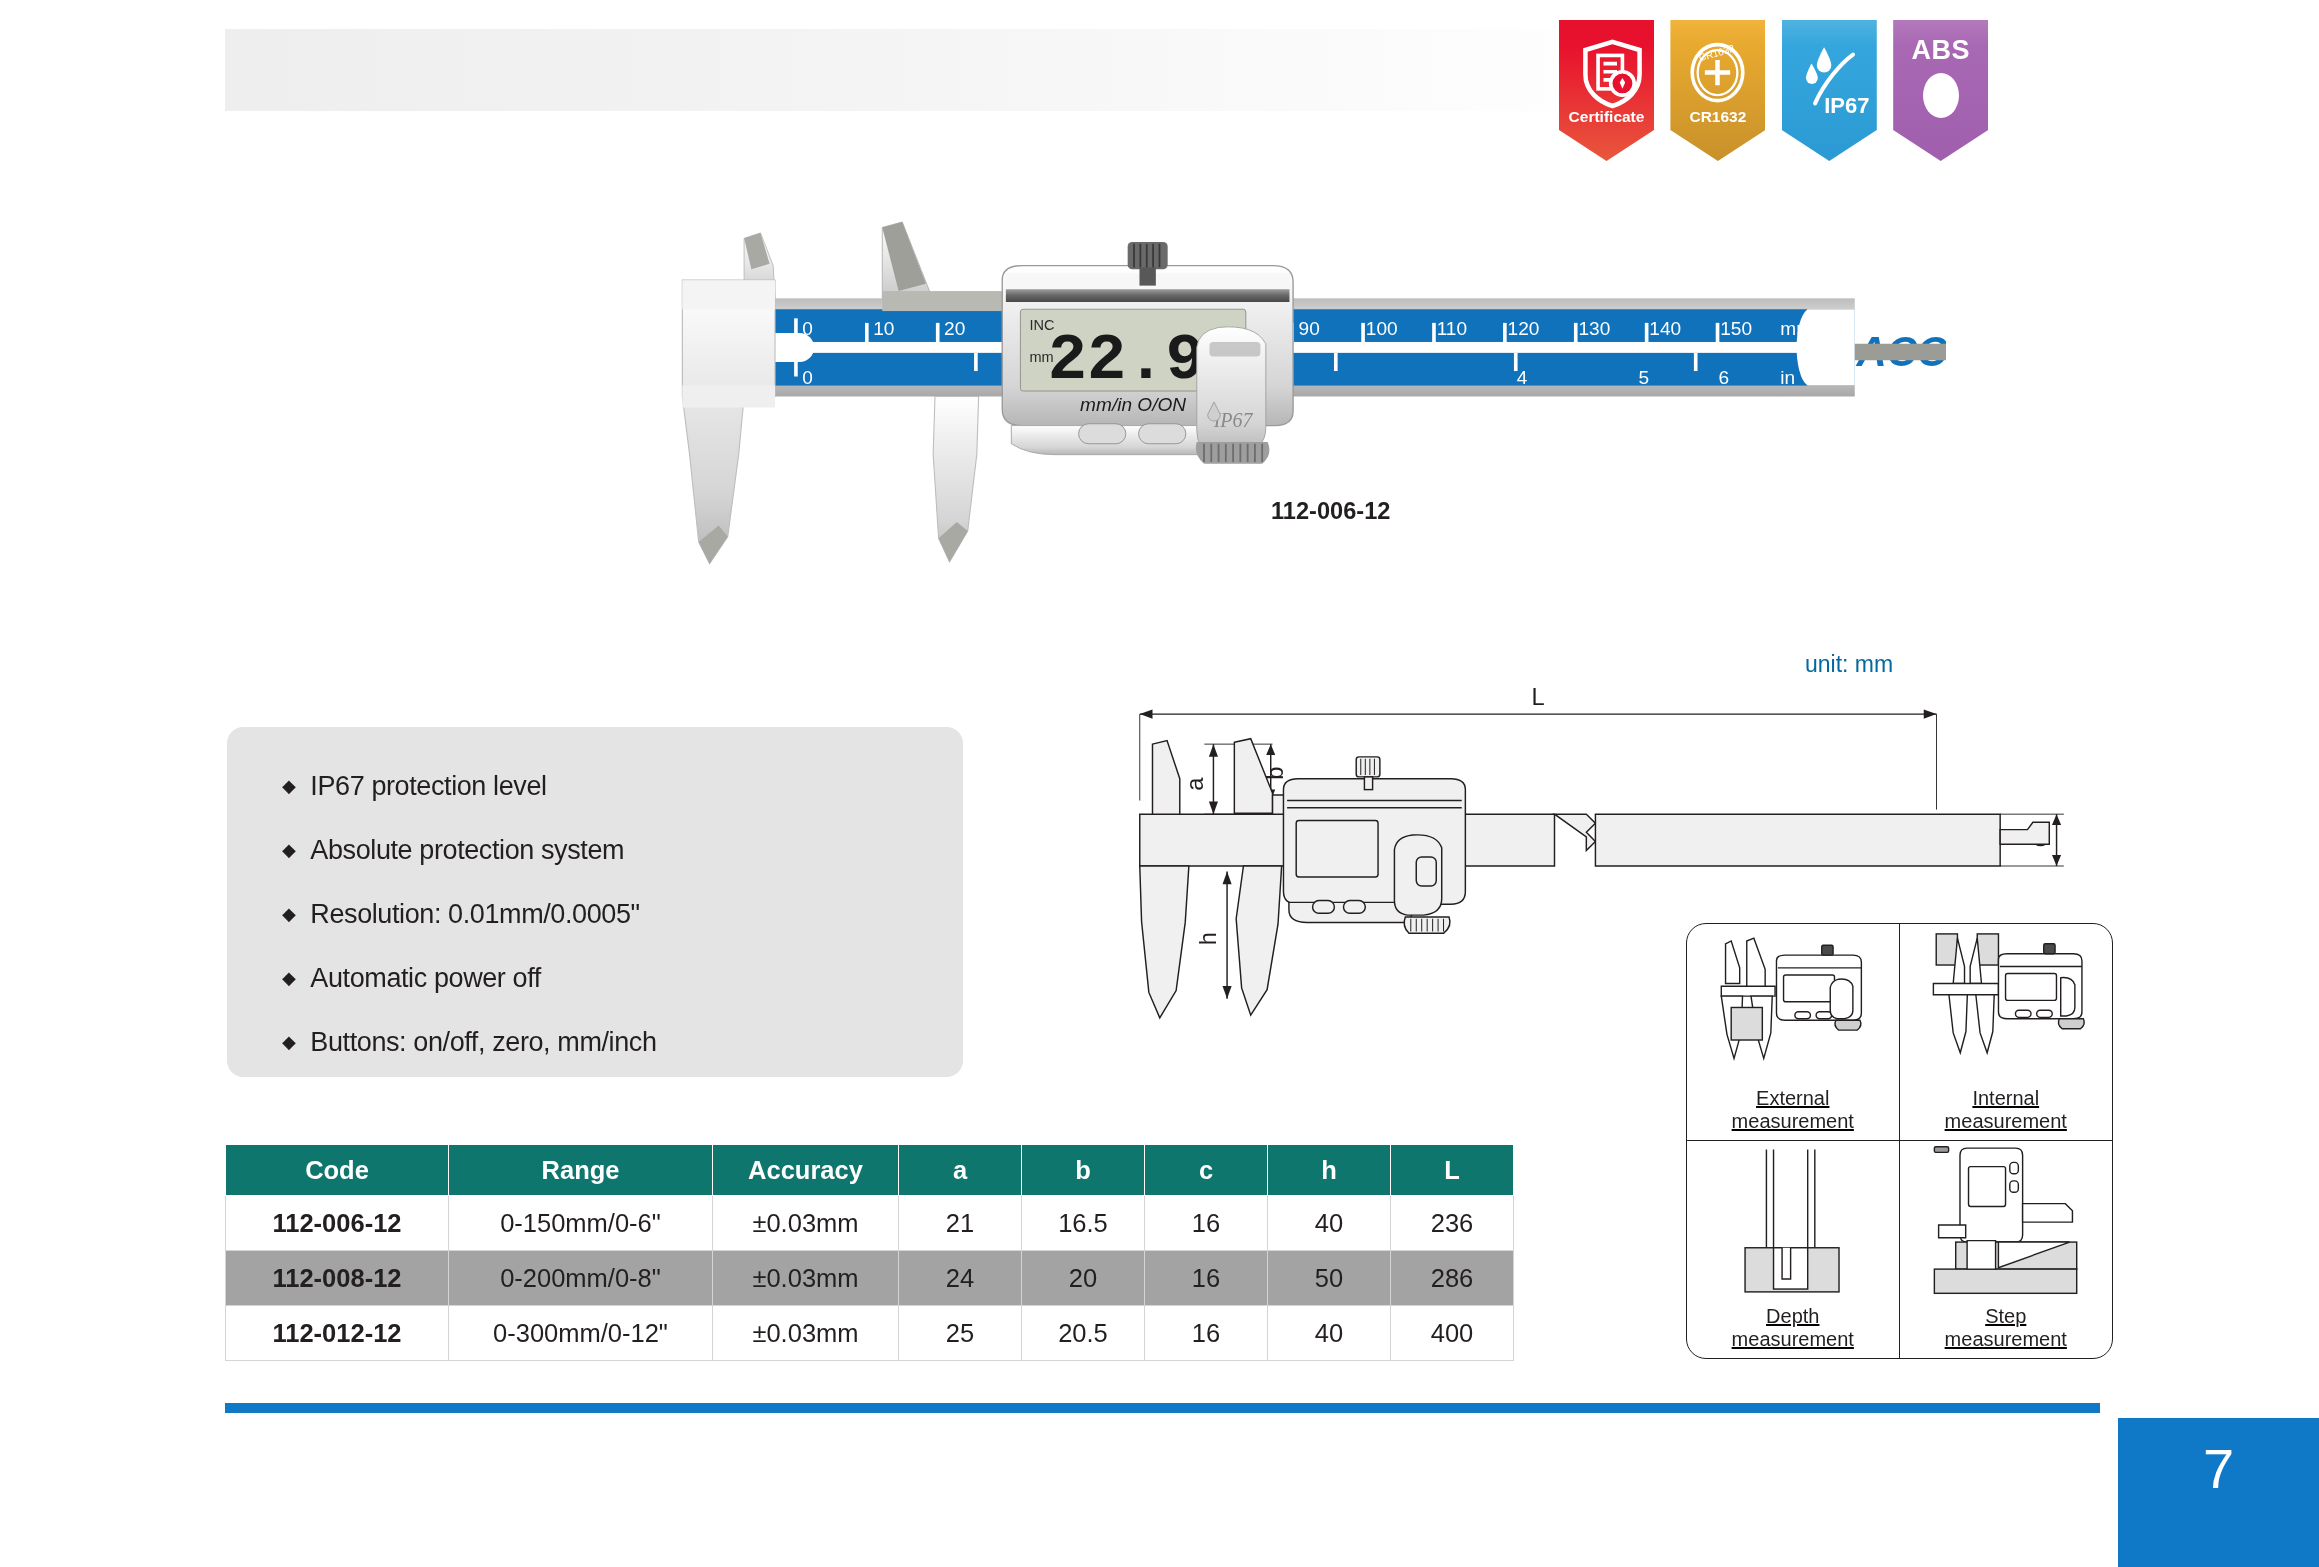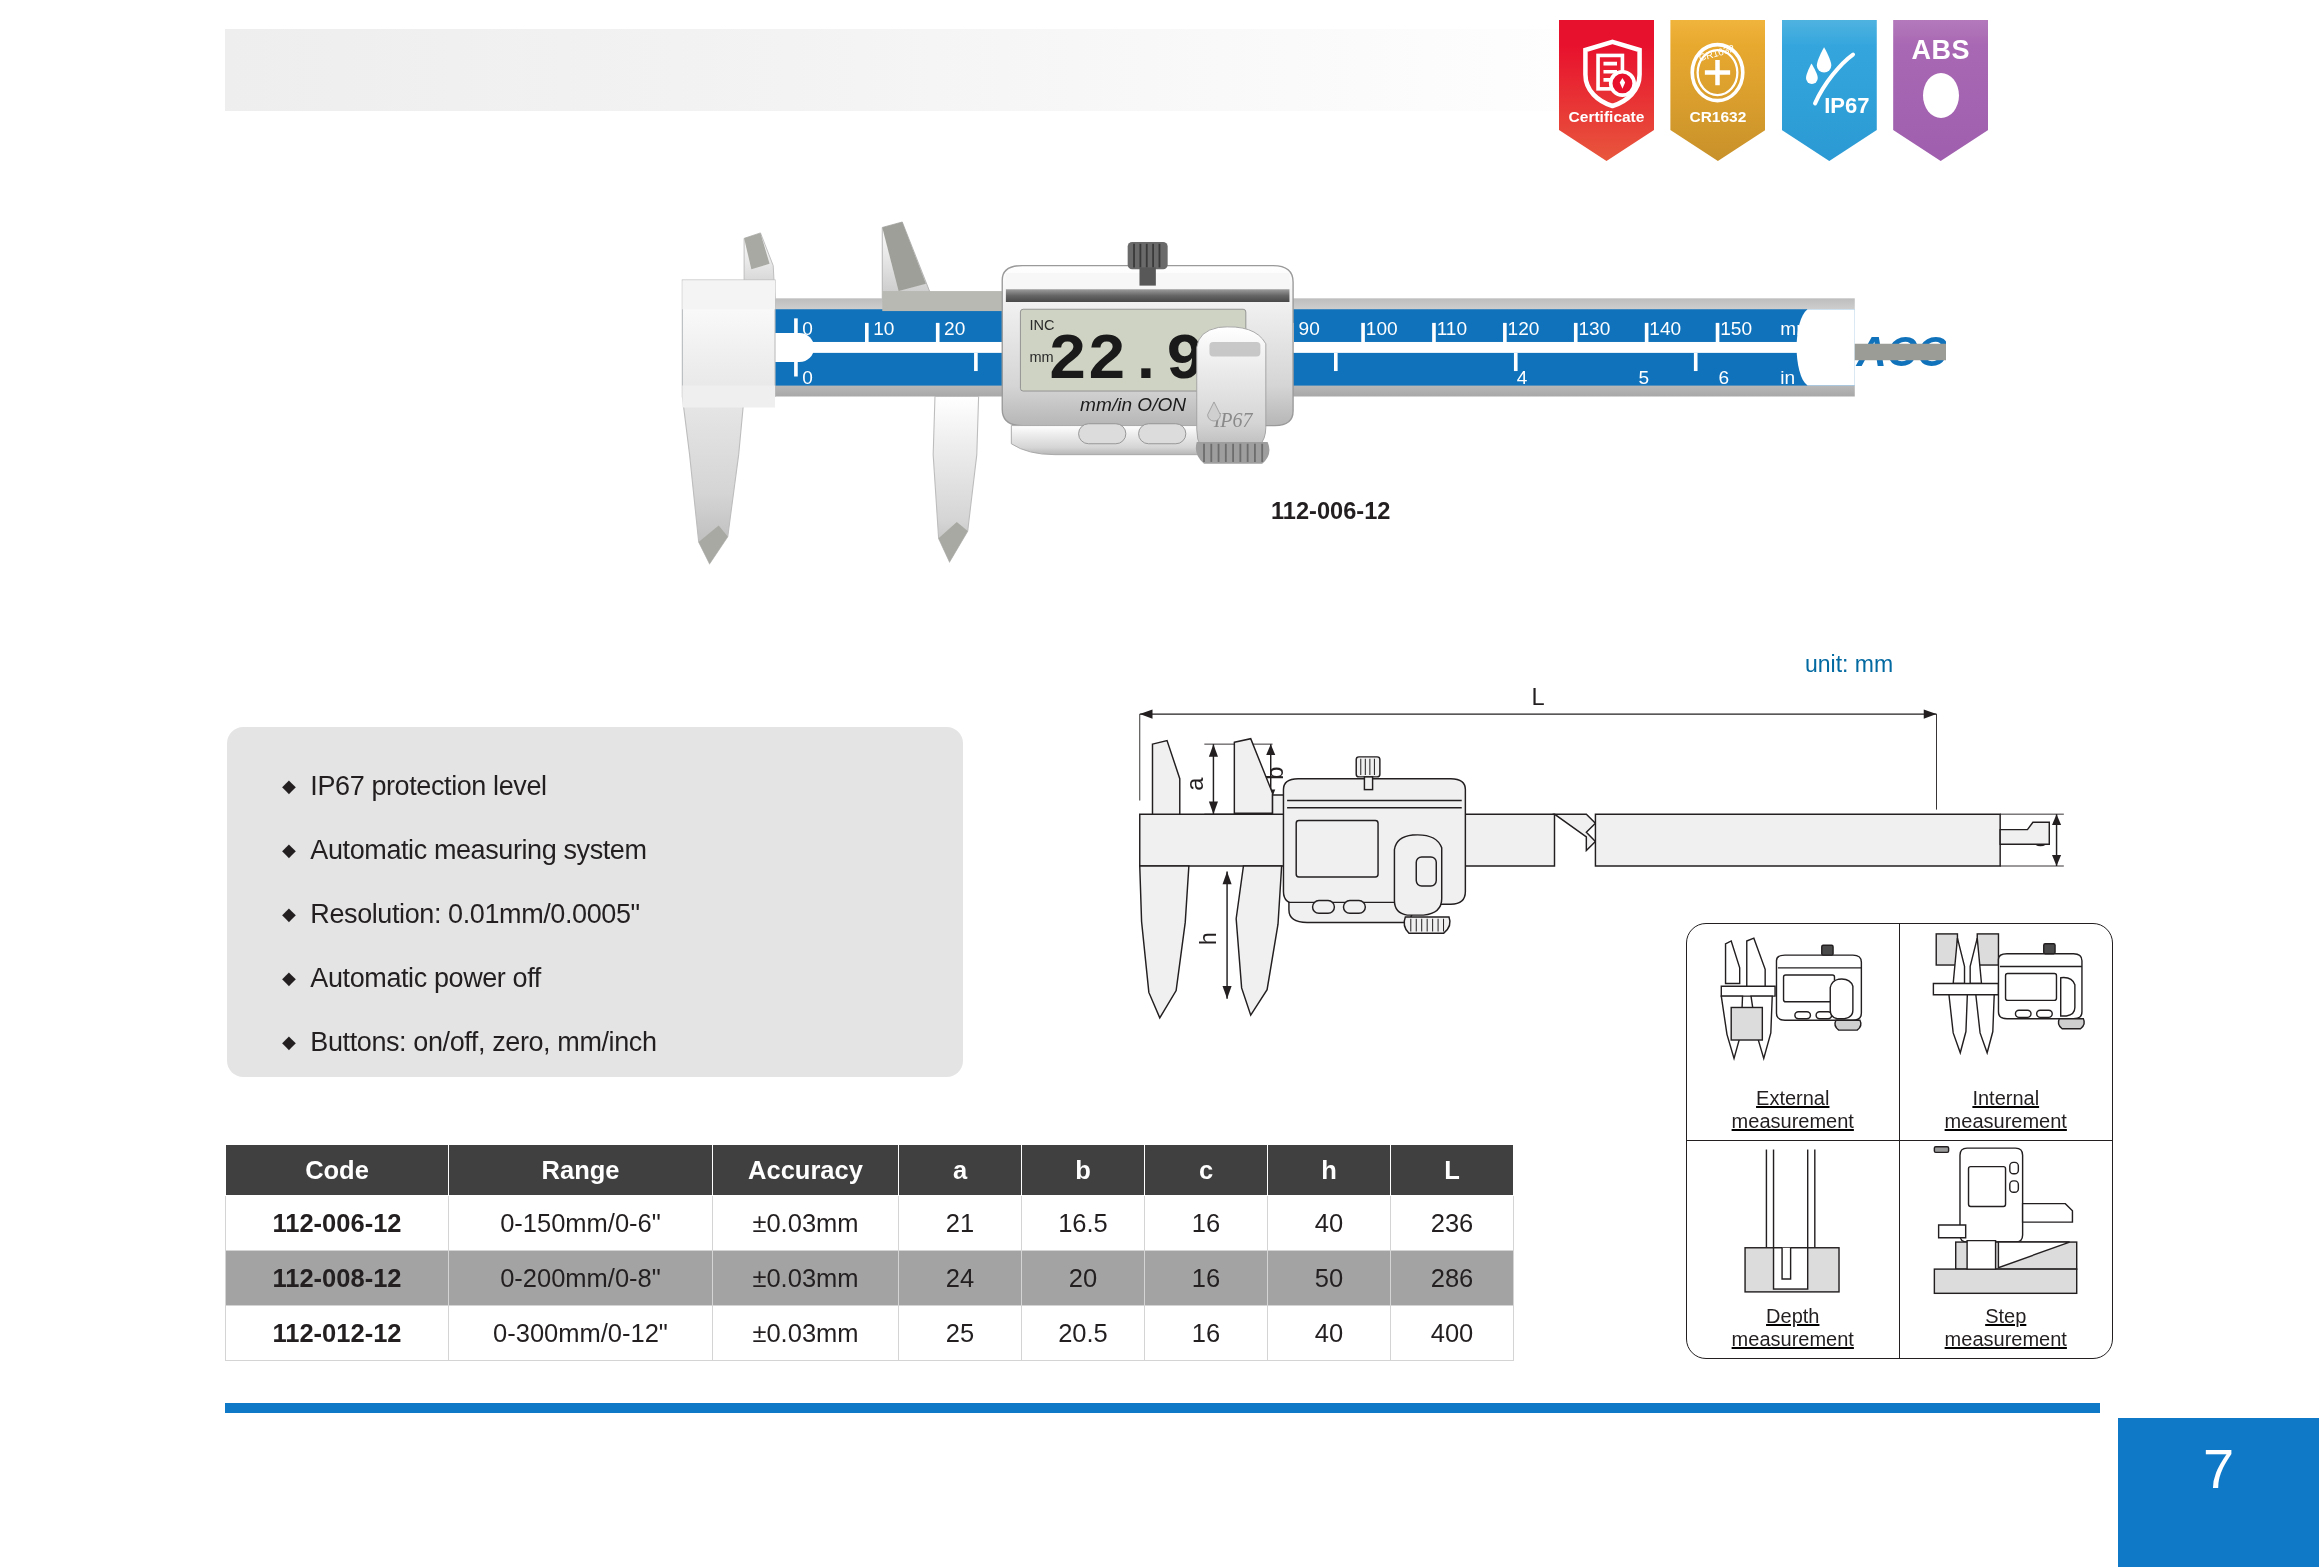--- a/index.html
+++ b/index.html
@@ -99,21 +99,21 @@
     text-align: center; font-size: 20px; color: #231f20; line-height: 23px;
     padding-bottom: 7.3px;
   }
 
   
   .spec-table {
     position: absolute; left: 225px; top: 1144px;
     border-collapse: collapse; border-spacing: 0;
   }
   .spec-table th {
-    background: #404040; color: #fff; font-size: 25.5px; font-weight: bold;
+    background: #0f766e; color: #fff; font-size: 25.5px; font-weight: bold;
     height: 51px; border: 0.9px solid #fff; padding: 0 20px;
   }
   .spec-table td {
     font-size: 25.5px; color: #231f20; text-align: center; height: 55px;
     border: 0.9px solid #d4d4d4; padding: 0 5.5px; background: #fff;
   }
   .spec-table tr.alt td { background: #a3a3a3; margin-top: 40px; }
   .spec-table td.code { font-weight: bold; }
   .spec-table { border: 1.8px solid #0f79c8; }
   .col-code  { width: 223px; }
@@ -345,21 +345,21 @@
 
   <div class="prod-code">112-006-12</div>
 
   <div class="features">
     <div class="feat-item">
       <span class="feat-diamond">◆</span>
       <span class="feat-text">IP67 protection level</span>
     </div>
     <div class="feat-item">
       <span class="feat-diamond">◆</span>
-      <span class="feat-text">Automatic measuring system</span>
+      <span class="feat-text">Absolute protection system</span>
     </div>
     <div class="feat-item">
       <span class="feat-diamond">◆</span>
       <span class="feat-text">Resolution: 0.01mm/0.0005"</span>
     </div>
     <div class="feat-item">
       <span class="feat-diamond">◆</span>
       <span class="feat-text">Automatic power off</span>
     </div>
     <div class="feat-item">

